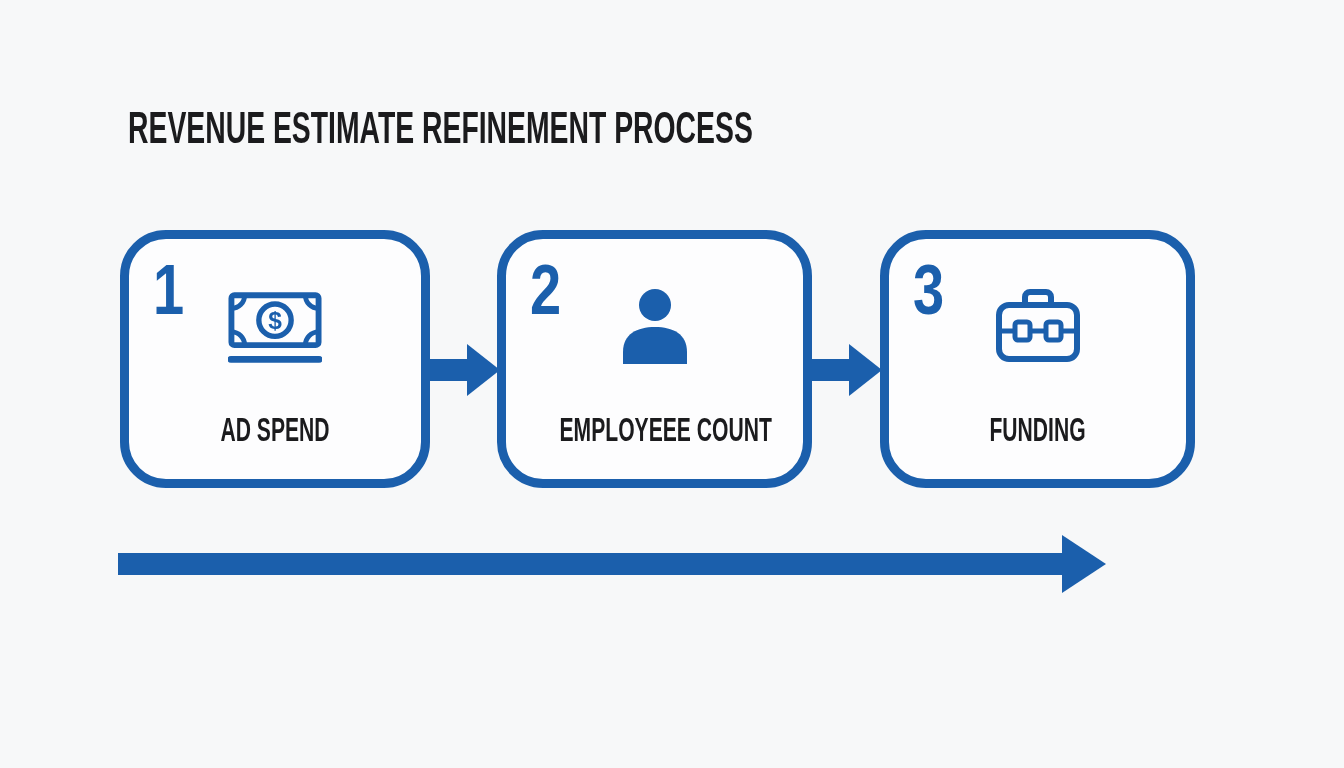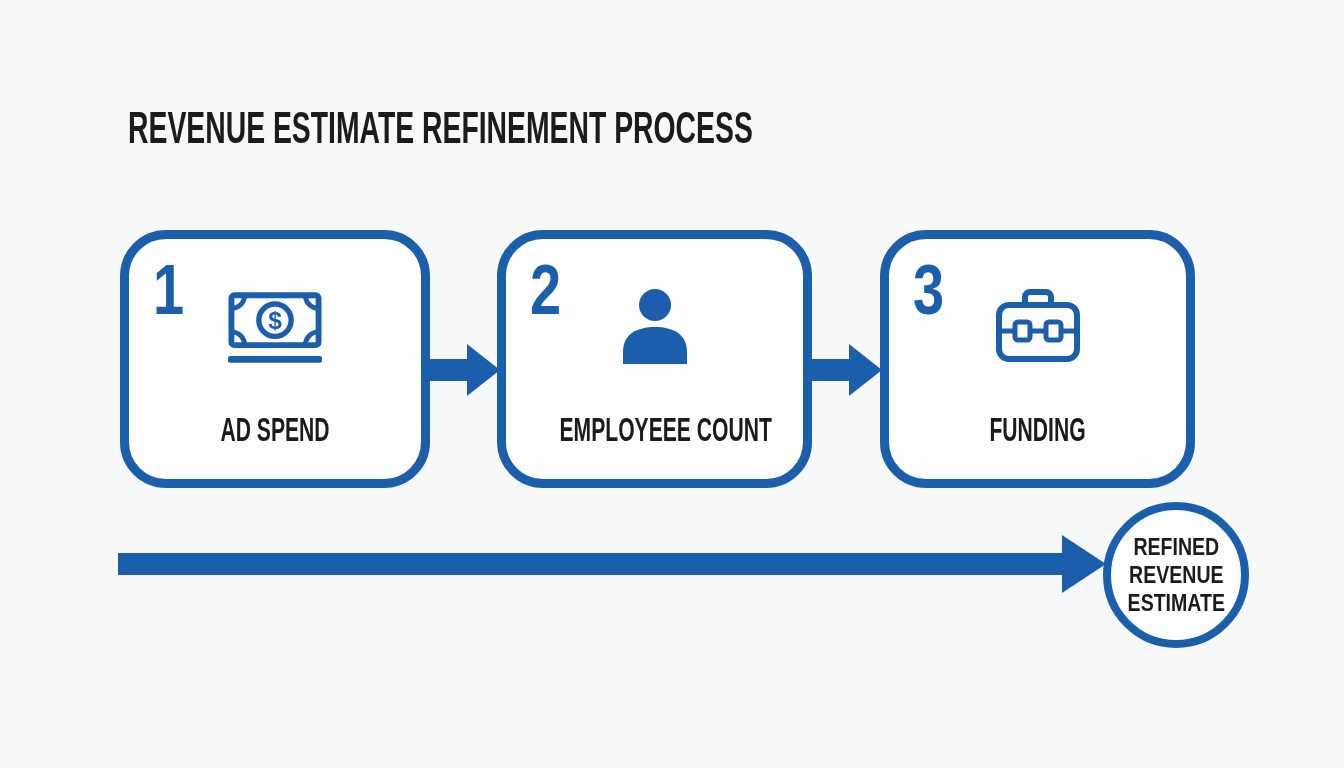--- a/index.html
+++ b/index.html
@@ -167,21 +167,14 @@
     <div class="step-label">FUNDING</div>
   </div>
 
   <div class="flow-arrow" id="timeline-arrow">
     <svg width="988" height="60" viewBox="0 0 988 60" xmlns="http://www.w3.org/2000/svg">
       <rect x="0" y="19" width="950" height="22" fill="currentColor"></rect>
       <polygon points="944,1 944,59 988,30" fill="currentColor"></polygon>
     </svg>
   </div>
 
-  <div class="result-circle">
-    <div class="result-label">
-      <span class="result-line">REFINED</span>
-      <span class="result-line">REVENUE</span>
-      <span class="result-line">ESTIMATE</span>
-    </div>
-  </div>
 
 </div>
 
 </body></html>

